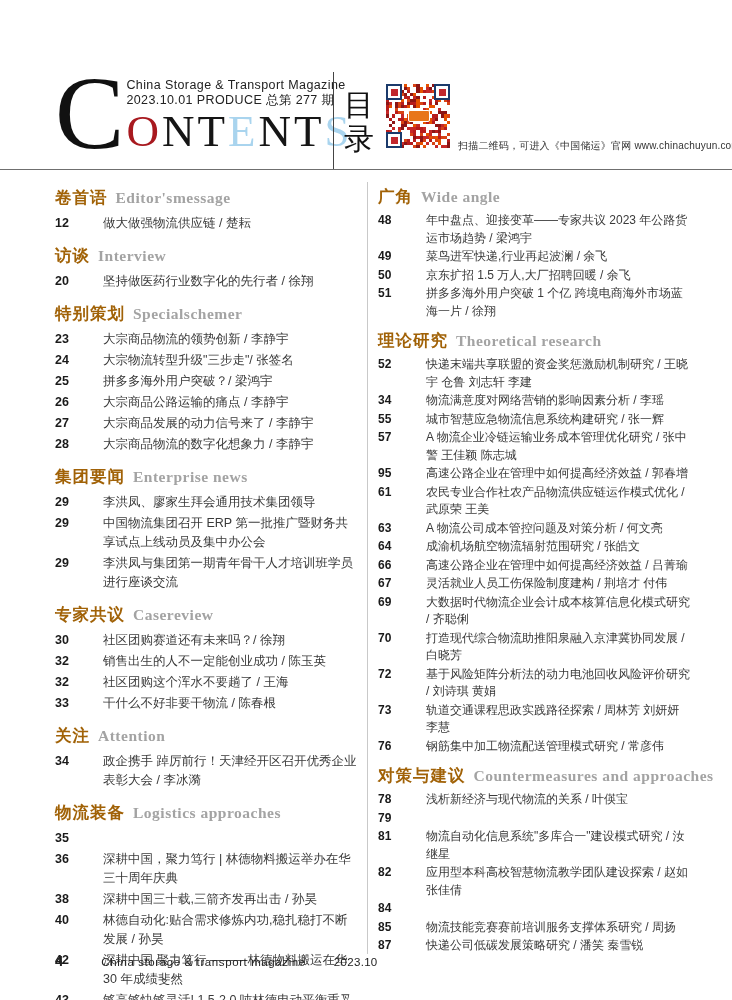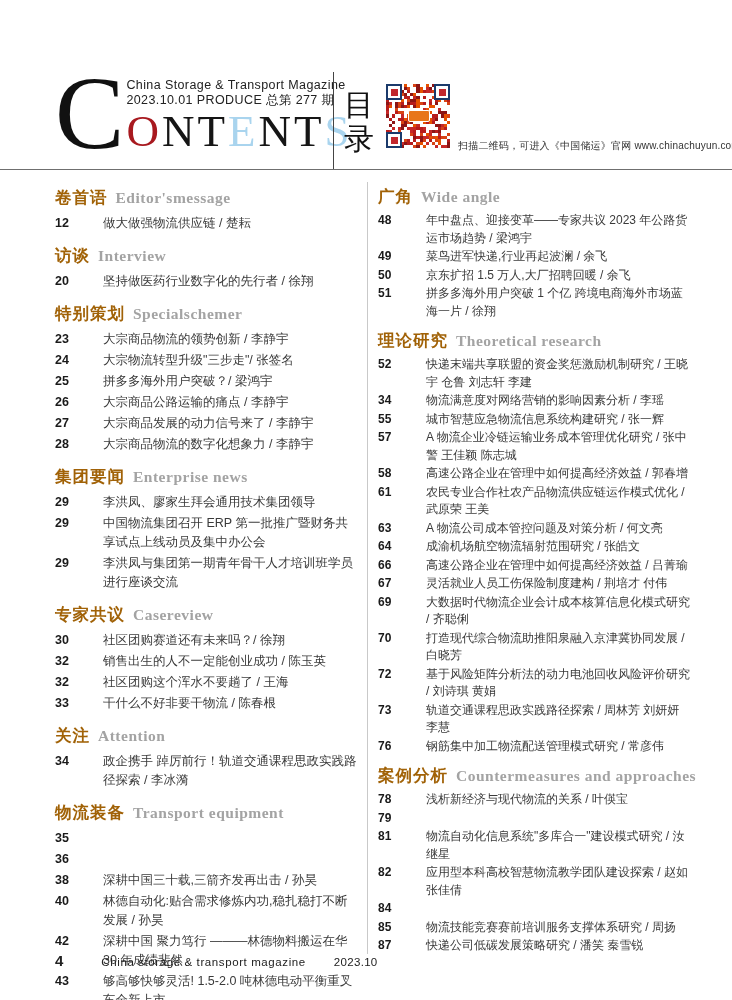--- a/index.html
+++ b/index.html
@@ -651,37 +651,38 @@
   </section>
 
   <section class="toc-section">
     <h2 class="sec-head">
       <span class="sec-zh">关注</span>
       <span class="sec-en">Attention</span>
     </h2>
     <ul class="sec-items">
   <li class="toc-item">
     <span class="pg">34</span>
-    <span class="tt">政企携手 踔厉前行！轨道交通课程思政实践路径探索 / 李冰漪</span>
+    <span class="tt">政企携手 踔厉前行！天津经开区召开优秀企业表彰大会 / 李冰漪</span>
   </li>
 </ul>
   </section>
 
   <section class="toc-section">
     <h2 class="sec-head">
       <span class="sec-zh">物流装备</span>
-      <span class="sec-en">Transport equipment</span>
+      <span class="sec-en">Logistics approaches</span>
     </h2>
     <ul class="sec-items">
   <li class="toc-item">
     <span class="pg">35</span>
   </li>
 
   <li class="toc-item">
     <span class="pg">36</span>
+    <span class="tt">深耕中国，聚力笃行 | 林德物料搬运举办在华三十周年庆典</span>
   </li>
 
   <li class="toc-item">
     <span class="pg">38</span>
     <span class="tt">深耕中国三十载,三箭齐发再出击 / 孙昊</span>
   </li>
 
   <li class="toc-item">
     <span class="pg">40</span>
     <span class="tt">林德自动化:贴合需求修炼内功,稳扎稳打不断发展 / 孙昊</span>
@@ -749,21 +750,21 @@
     <span class="pg">55</span>
     <span class="tt">城市智慧应急物流信息系统构建研究 / 张一辉</span>
   </li>
 
   <li class="toc-item">
     <span class="pg">57</span>
     <span class="tt">A 物流企业冷链运输业务成本管理优化研究 / 张中警 王佳颖 陈志城</span>
   </li>
 
   <li class="toc-item">
-    <span class="pg">58</span>
+    <span class="pg">95</span>
     <span class="tt">高速公路企业在管理中如何提高经济效益 / 郭春增</span>
   </li>
 
 
   <li class="toc-item">
     <span class="pg">61</span>
     <span class="tt">农民专业合作社农产品物流供应链运作模式优化 / 武原荣 王美</span>
   </li>
 
   <li class="toc-item">
@@ -809,21 +810,21 @@
 
   <li class="toc-item">
     <span class="pg">76</span>
     <span class="tt">钢筋集中加工物流配送管理模式研究 / 常彦伟</span>
   </li>
 </ul>
   </section>
 
   <section class="toc-section">
     <h2 class="sec-head">
-      <span class="sec-zh">案例分析</span>
+      <span class="sec-zh">对策与建议</span>
       <span class="sec-en">Countermeasures and approaches</span>
     </h2>
     <ul class="sec-items">
   <li class="toc-item">
     <span class="pg">78</span>
     <span class="tt">浅析新经济与现代物流的关系 / 叶偀宝</span>
   </li>
 
   <li class="toc-item">
     <span class="pg">79</span>

